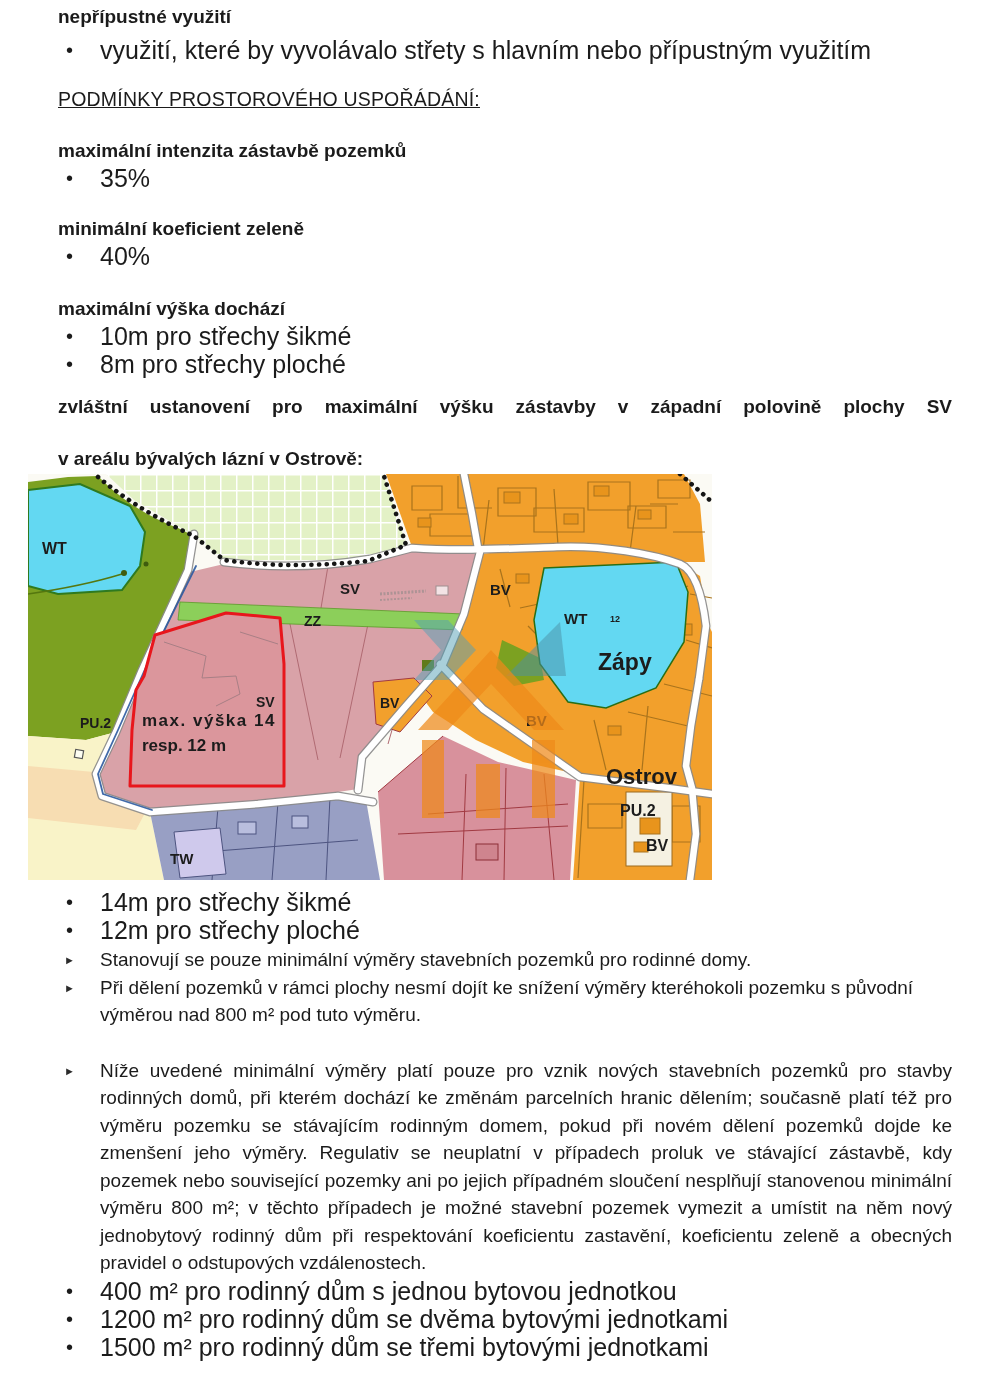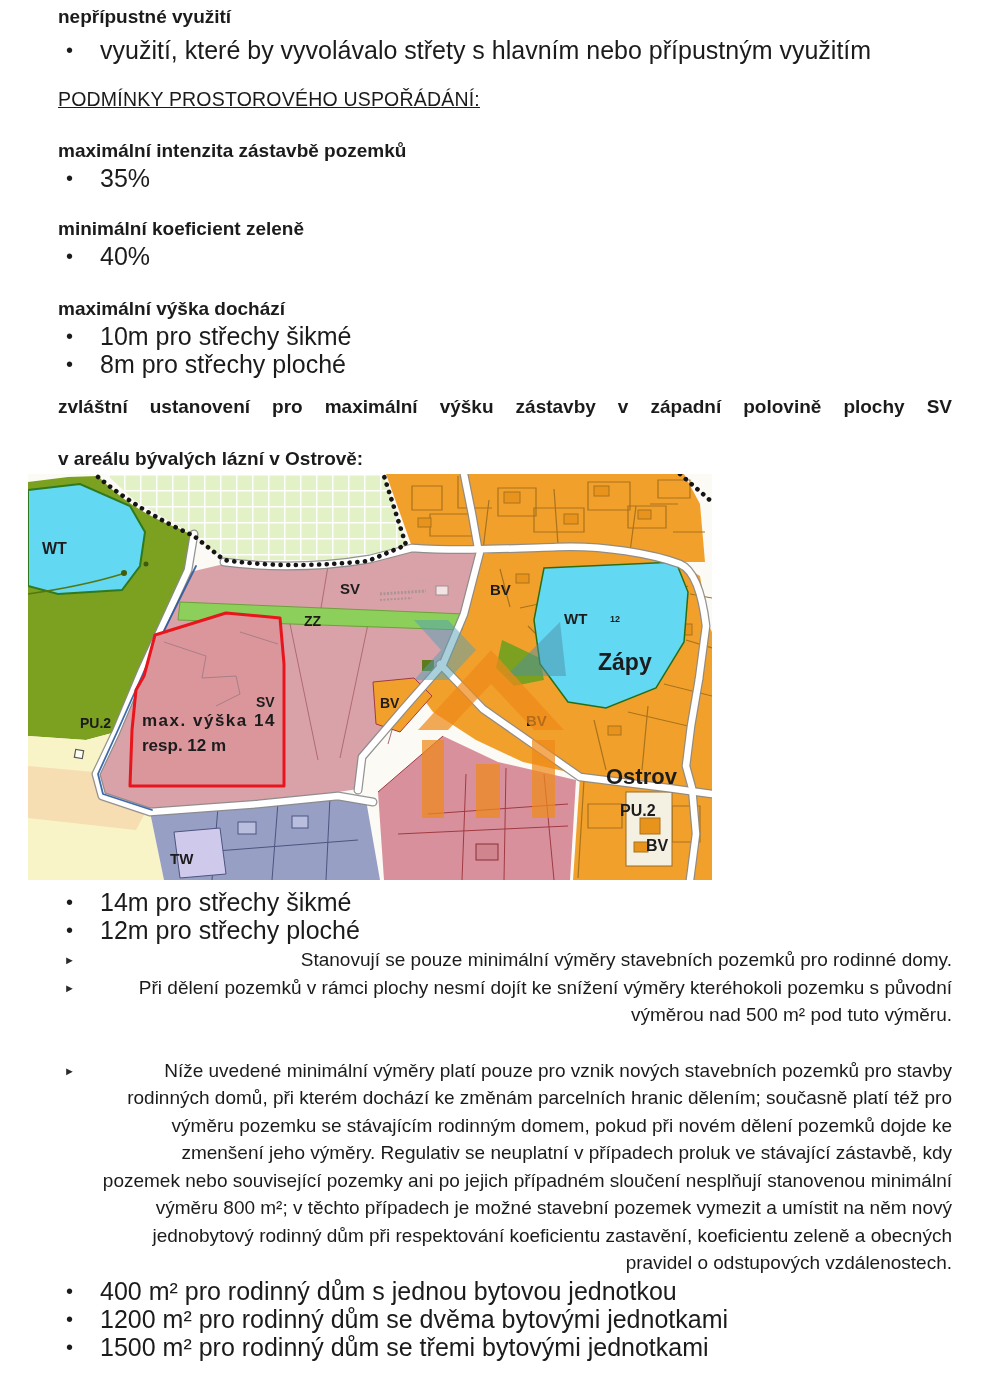--- a/index.html
+++ b/index.html
@@ -4,21 +4,21 @@
 <style>
   html,body{margin:0;padding:0;background:#ffffff;}
   body{width:982px;height:1376px;font-family:"Liberation Sans",sans-serif;color:#1b1b1b;overflow:hidden;}
   .page{padding:6px 30px 0 28px;}
   .h{font-size:19px;font-weight:bold;line-height:22px;margin-left:30px;}
   .h.caps{font-weight:normal;font-size:19.5px;text-decoration:underline;letter-spacing:.2px;}
   ul{list-style:none;margin:0;padding:0;}
   ul.blist{margin-top:8px;}
   li.b{position:relative;padding-left:72px;font-size:25px;line-height:28px;}
   li.b::before{content:"\2022";position:absolute;left:38px;top:0;font-size:20px;}
-  li.arrow{position:relative;padding-left:72px;font-size:19px;line-height:27.5px;text-align:right;}
+  li.arrow{position:relative;padding-left:72px;font-size:19px;line-height:27.5px;}
   li.arrow::before{content:"\25BA";position:absolute;left:36px;top:1px;font-size:11px;color:#2a2a2a;}
   .just{text-align:justify;margin-top:28px;}
   .mt2{margin-top:2px}.mt24{margin-top:24px}.mt26{margin-top:26px}
   .mt28{margin-top:28px}.mt30{margin-top:30px}
   .jline{text-align:justify;line-height:26px;margin-top:16px;}
   .jline::after{content:"";display:inline-block;width:100%;height:0;}
   .note2{line-height:26px;}
   .mapwrap{margin-top:2px;width:684px;height:406px;}
   svg{display:block;}
   svg text{font-family:"Liberation Sans",sans-serif;font-weight:bold;fill:#1c1c1c;}
@@ -178,21 +178,21 @@
   </svg>
   </div>
 
   <ul class="blist">
     <li class="b"><span>14m pro střechy šikmé</span></li>
     <li class="b"><span>12m pro střechy ploché</span></li>
   </ul>
 
   <ul class="mt2">
     <li class="arrow"><span>Stanovují se pouze minimální výměry stavebních pozemků pro rodinné domy.</span></li>
-    <li class="arrow"><span>Při dělení pozemků v rámci plochy nesmí dojít ke snížení výměry kteréhokoli pozemku s původní výměrou nad 500 m² pod tuto výměru.</span></li>
+    <li class="arrow"><span>Při dělení pozemků v rámci plochy nesmí dojít ke snížení výměry kteréhokoli pozemku s původní výměrou nad 800 m² pod tuto výměru.</span></li>
     <li class="arrow just"><span>Níže uvedené minimální výměry platí pouze pro vznik nových stavebních pozemků pro stavby rodinných domů, při kterém dochází ke změnám parcelních hranic dělením; současně platí též pro výměru pozemku se stávajícím rodinným domem, pokud při novém dělení pozemků dojde ke zmenšení jeho výměry. Regulativ se neuplatní v případech proluk ve stávající zástavbě, kdy pozemek nebo související pozemky ani po jejich případném sloučení nesplňují stanovenou minimální výměru 800 m²; v těchto případech je možné stavební pozemek vymezit a umístit na něm nový jednobytový rodinný dům při respektování koeficientu zastavění, koeficientu zeleně a obecných pravidel o odstupových vzdálenostech.</span></li>
   </ul>
 
   <ul>
     <li class="b"><span>400 m² pro rodinný dům s jednou bytovou jednotkou</span></li>
     <li class="b"><span>1200 m² pro rodinný dům se dvěma bytovými jednotkami</span></li>
     <li class="b"><span>1500 m² pro rodinný dům se třemi bytovými jednotkami</span></li>
   </ul>
 
 </div>

